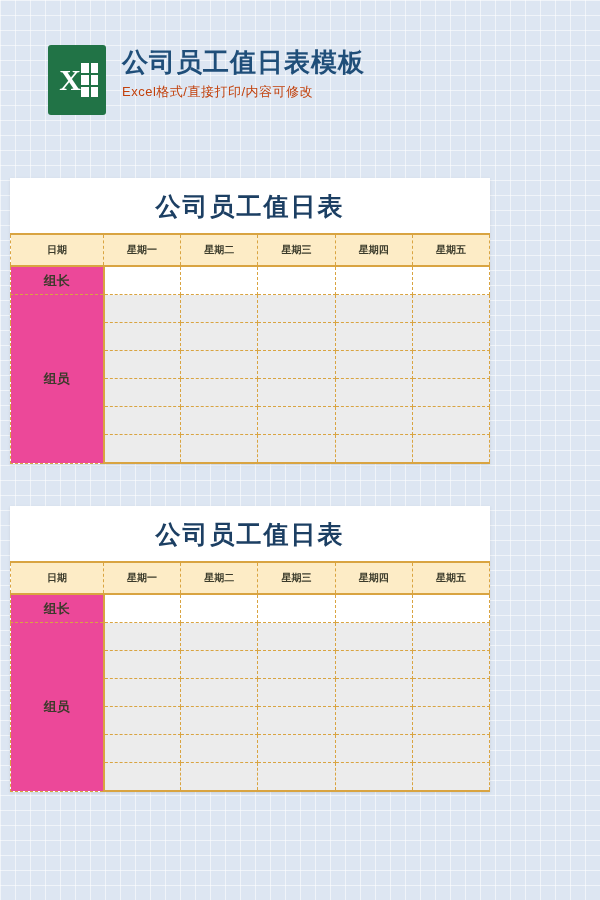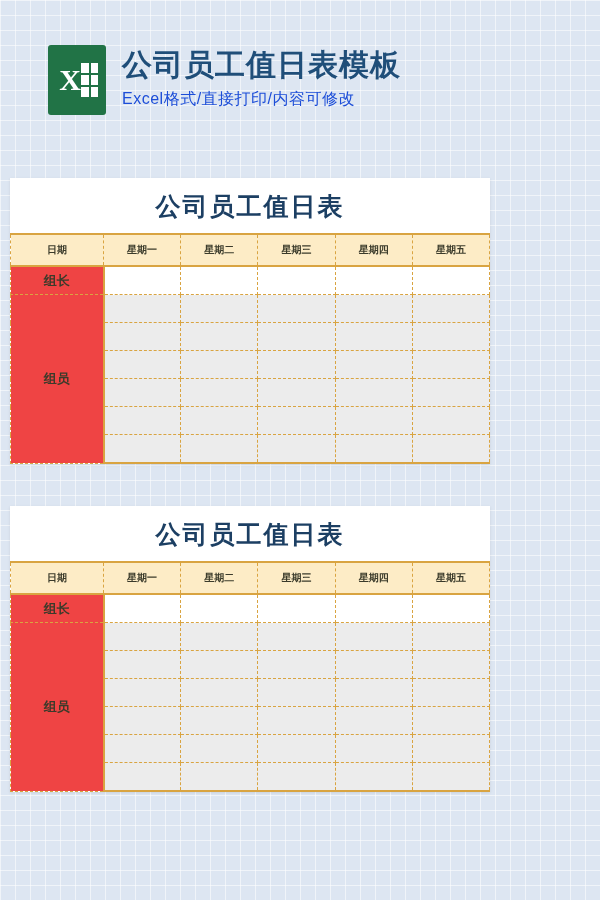--- a/index.html
+++ b/index.html
@@ -57,30 +57,30 @@
     gap: 2px;
   }
   .excel-logo .grid-mark i {
     background: #ffffff;
     display: block;
   }
   .header-text {
     padding-top: 2px;
   }
   .header-title {
-    font-size: 30px;
+    font-size: 26px;
     font-weight: bold;
     color: #1f4e79;
     letter-spacing: 1px;
     line-height: 1.2;
     margin: 0 0 6px 0;
   }
   .header-subtitle {
-    font-size: 16px;
-    color: #1d4ed8;
+    font-size: 13px;
+    color: #c2410c;
     letter-spacing: 0.5px;
     line-height: 1.2;
     margin: 0;
   }
 
   
   .sheet {
     position: absolute;
     left: 10px;
     width: 480px;
@@ -116,21 +116,21 @@
   }
   table.duty thead th {
     background: #fdecc6;
     border-top: 2px solid #d9a441;
     border-bottom: 2px solid #d9a441;
     height: 30px;
     font-size: 10px;
   }
   table.duty th.col-date { width: 92px; }
   table.duty td.label-cell {
-    background: #ef4444;
+    background: #ec4899;
     border-right: 2px solid #d9a441;
     font-size: 13px;
   }
   table.duty td.blank-white { background: #ffffff; }
   table.duty td.blank-grey  { background: #ececec; }
   table.duty tr.last-row td { border-bottom: 2px solid #d9a441; }
 </style>
 </head>
 <body>
 

